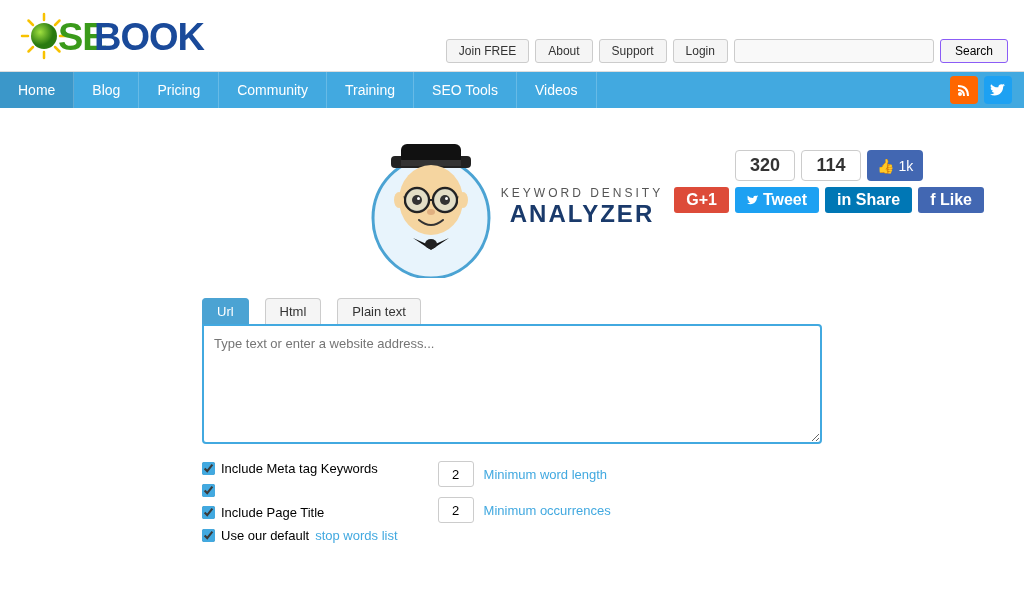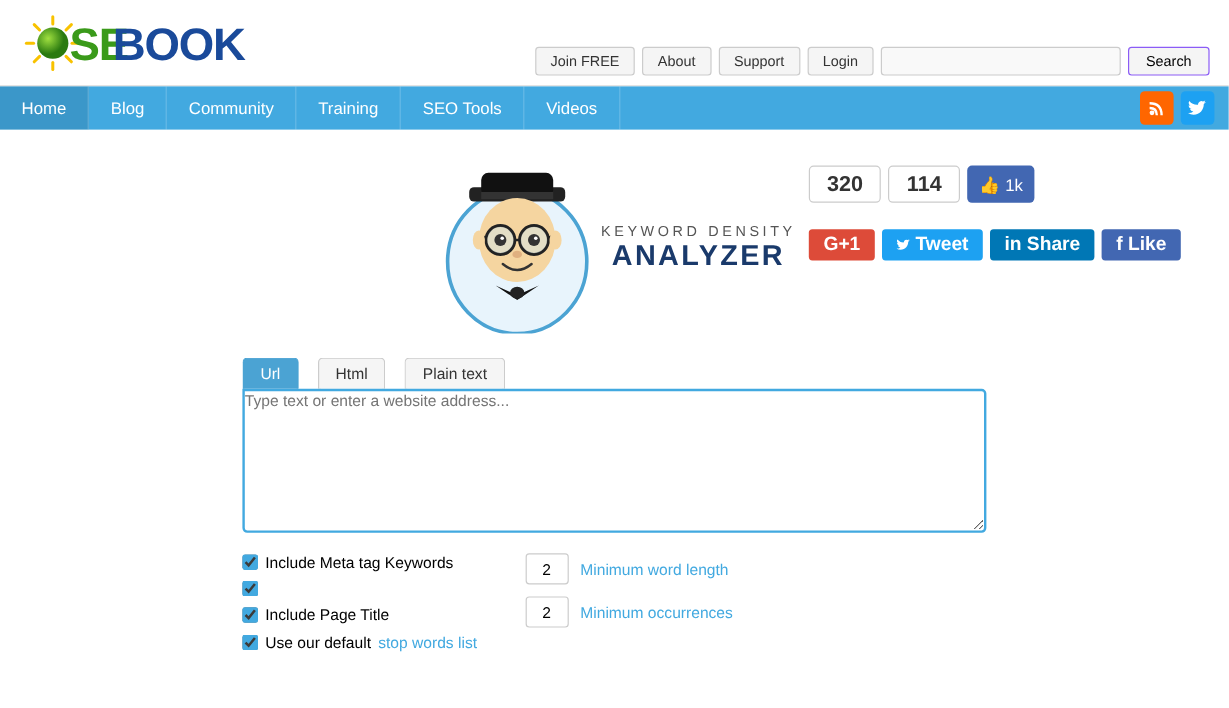--- a/index.html
+++ b/index.html
@@ -134,25 +134,25 @@
       font-weight: 900;
       color: #1a3a6b;
       letter-spacing: 2px;
       text-transform: uppercase;
     }
 
     
     #social-counters {
       position: absolute;
       right: 0;
-      top: 10px;
+      top: 22px;
       display: flex;
       flex-direction: column;
-      gap: 22px;
-      align-items: flex-start;
+      gap: 6px;
+      align-items: center;
     }
     #counter-row {
       display: flex;
       gap: 6px;
     }
     .counter-box {
       border: 1px solid #ccc;
       border-radius: 4px;
       padding: 4px 12px;
       font-size: 18px;
@@ -220,20 +220,21 @@
       color: #fff;
       border-color: #4ba3d3;
     }
 
     
     #input-textarea {
       width: 100%;
       height: 120px;
       border: 2px solid #42a9e0;
       border-radius: 0 4px 4px 4px;
+      padding: 10px;
       font-size: 13px;
       color: #999;
       resize: vertical;
       outline: none;
       font-family: Arial, sans-serif;
     }
 
     
     #options {
       display: flex;
@@ -324,20 +325,21 @@
     <div id="search-box">
       <input type="text" id="search-input" class="search-input" style="">
       <button id="search-button">Search</button>
     </div>
   </div>
 </div>
 
 <nav id="nav">
   <div class="nav-item active">Home</div>
   <div class="nav-item">Blog</div>
+  <div class="nav-item">Pricing</div>
   <div class="nav-item">Community</div>
   <div class="nav-item">Training</div>
   <div class="nav-item">SEO Tools</div>
   <div class="nav-item">Videos</div>
   <div id="nav-social">
     <div class="social-icon rss-icon">
       <svg width="16" height="16" viewBox="0 0 16 16">
           <circle cx="4" cy="12" r="2" fill="#fff"></circle>
           <path d="M2 8 Q8 8 8 14" stroke="#fff" stroke-width="2" fill="none"></path>
           <path d="M2 4 Q12 4 12 14" stroke="#fff" stroke-width="2" fill="none"></path>

